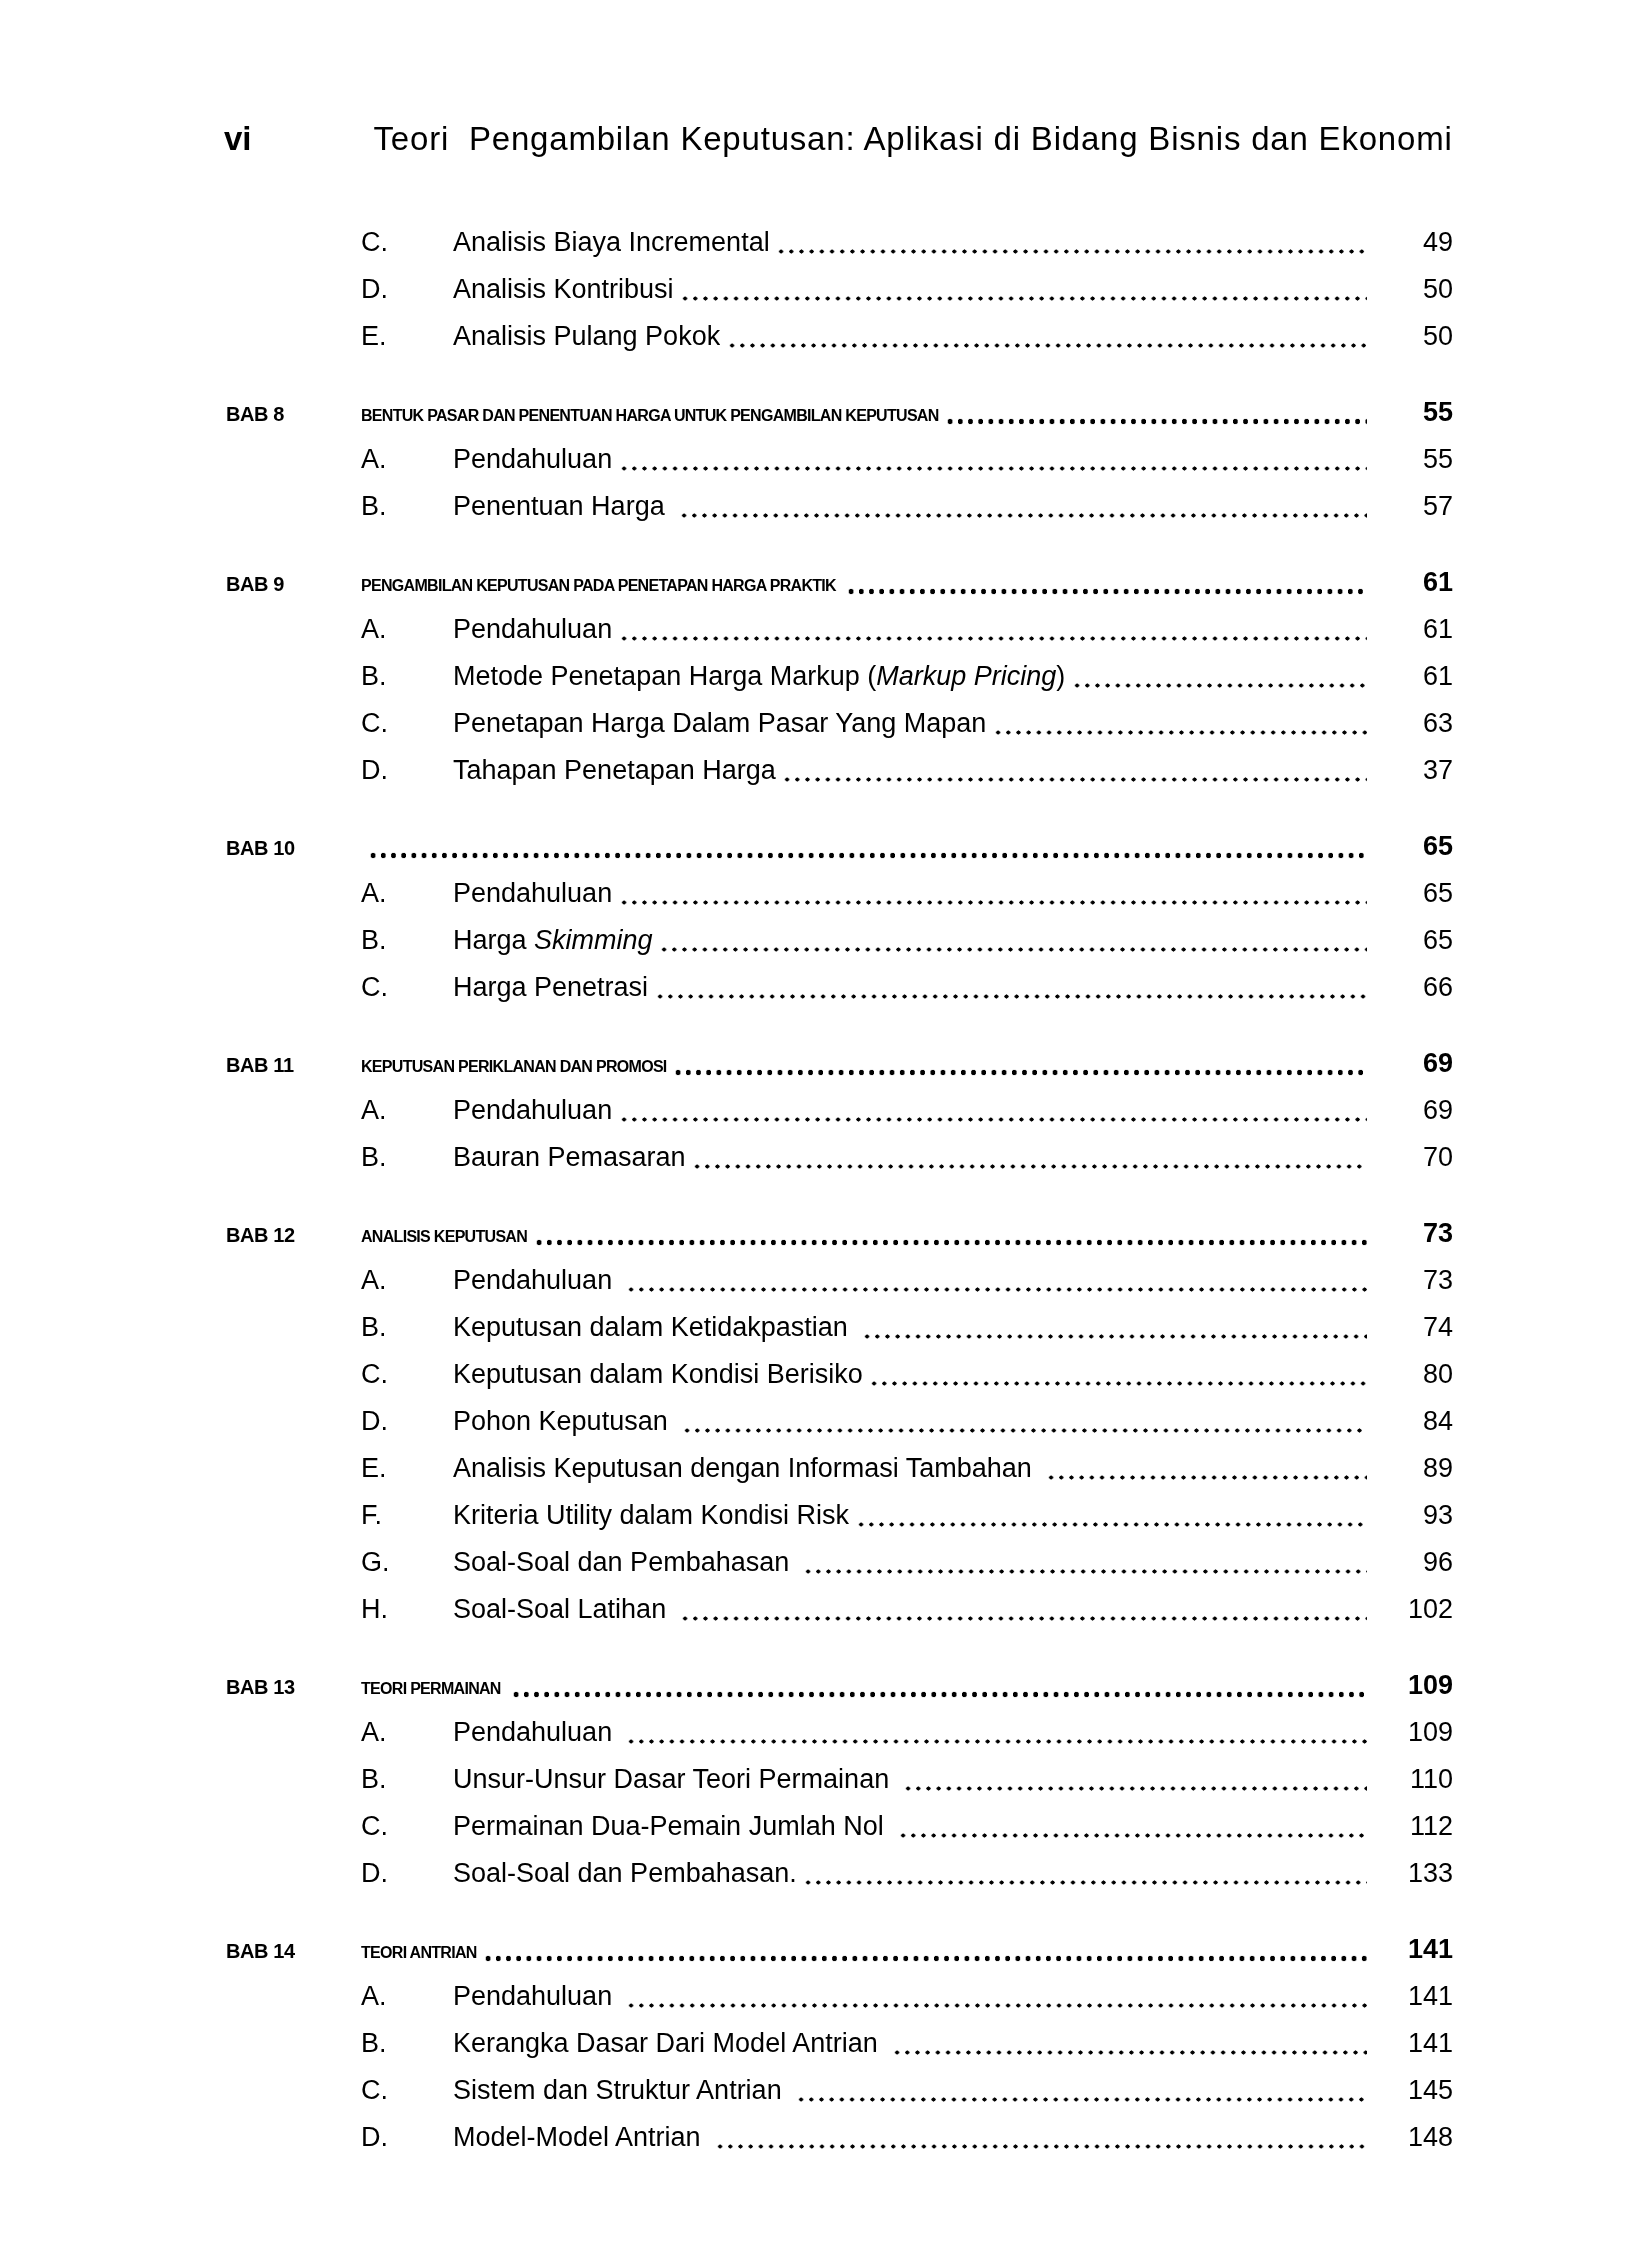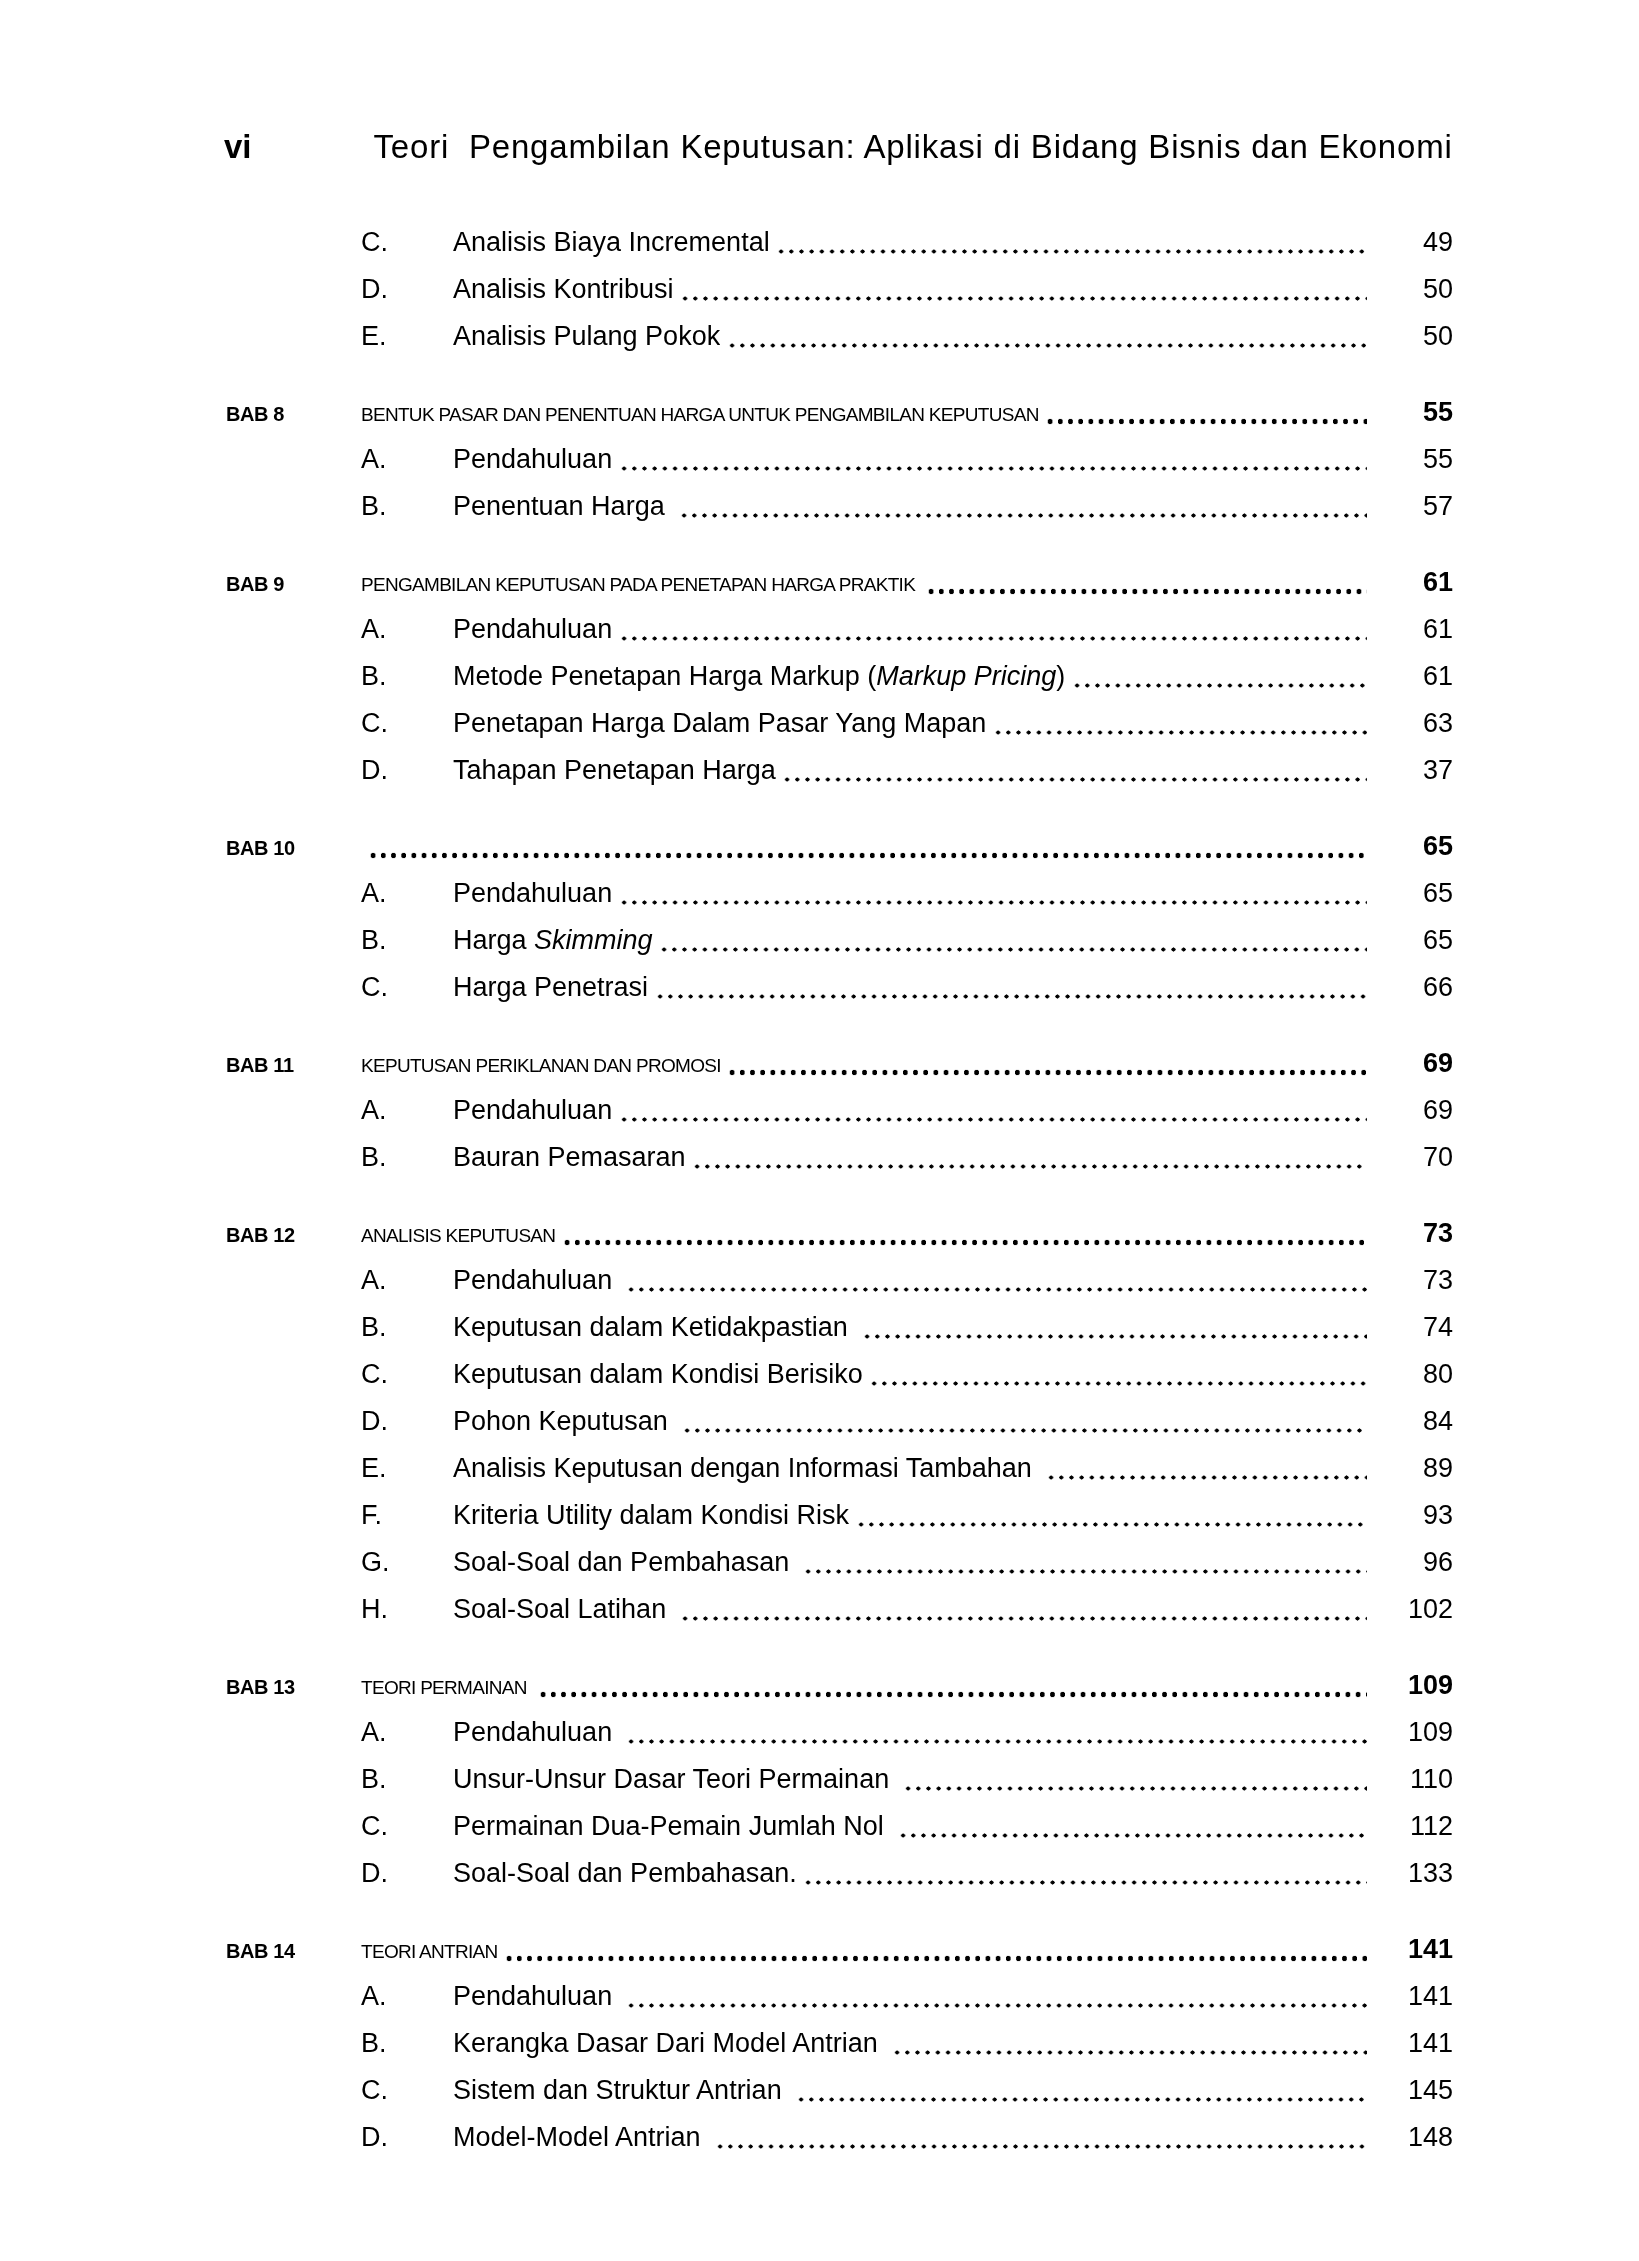--- a/index.html
+++ b/index.html
@@ -17,21 +17,20 @@
     overflow: hidden;
   }
   
   .page-header {
     position: absolute;
     left: 224px;
     right: 180px;
     top: 121px;
     display: flex;
     align-items: center;
-    margin-top: 8px;
   }
   .folio {
     font-weight: bold;
     font-size: 33px;
     line-height: 1.1;
   }
   .book-title {
     margin-left: 122px;
     font-size: 33px;
     font-weight: 400;
@@ -67,22 +66,22 @@
   .chapter-number {
     flex: none;
     width: 135px;
     font-weight: bold;
     font-size: 20px;
     letter-spacing: -0.4px;
   }
   .chapter-title {
     flex: 0 1 auto;
     overflow: hidden;
-    font-weight: normal;
-    font-size: 19px;
+    font-weight: bold;
+    font-size: 16px;
     letter-spacing: -0.7px;
     white-space: pre;
   }
   .chapter-page { font-weight: bold; }
   
   .leader {
     flex: 1 1 24.5px;
     min-width: 24.5px;
     align-self: stretch;
     margin: 0 8.2px 0 6.5px;

